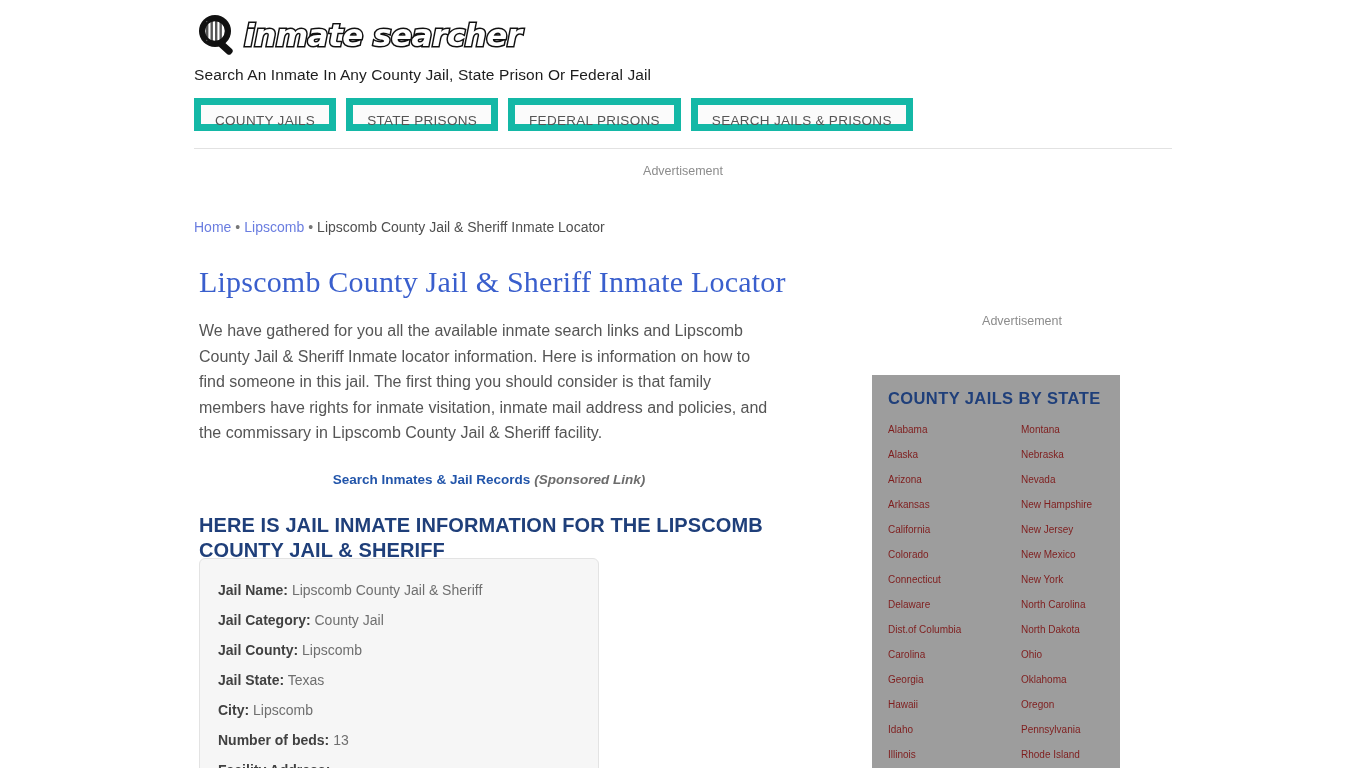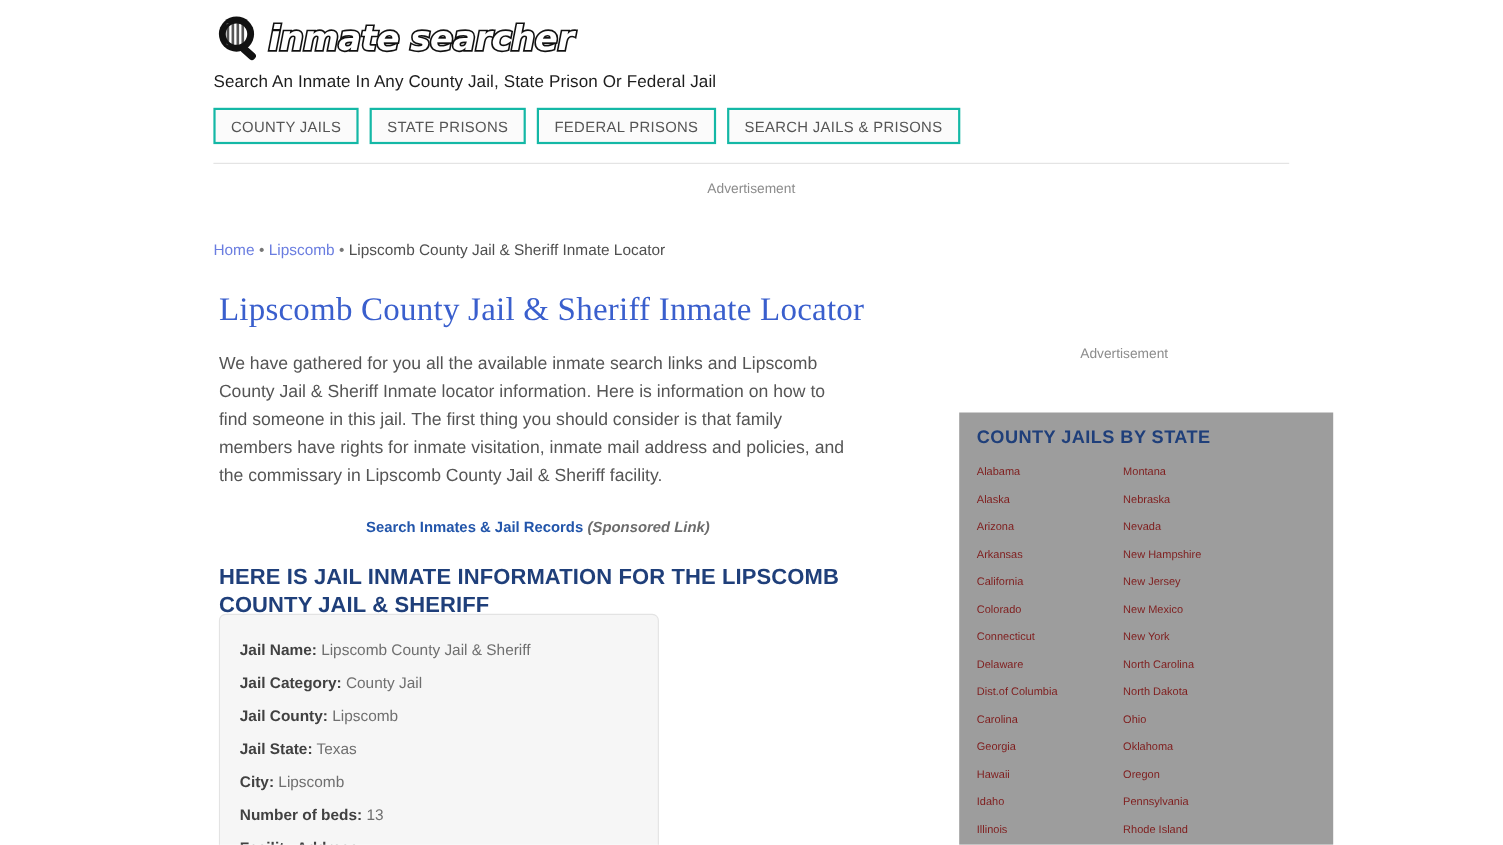--- a/index.html
+++ b/index.html
@@ -61,21 +61,21 @@
 
   
   .nav {
     position: absolute;
     left: 194px;
     top: 98px;
     display: flex;
     gap: 10px;
   }
   .nav-btn {
-    border: 2px solid #14b8a6;
+    border: 7px solid #14b8a6;
     background: #fbfbfb;
     color: #555555;
     font-size: 13.5px;
     letter-spacing: 0.3px;
     padding: 8px 14px 9px 14px;
     height: 33px;
     line-height: 15px;
     white-space: nowrap;
     cursor: pointer;
     font-family: "Liberation Sans", sans-serif;
@@ -199,21 +199,21 @@
   .info-row b {
     color: #414141;
     font-weight: bold;
   }
 
   
   .sidebar {
     position: absolute;
     left: 872px;
     top: 375px;
-    width: 340px;
+    width: 248px;
     height: 393px;
     background: #9d9d9d;
     padding: 14px 16px 0 16px;
     overflow: hidden;
   }
   .sidebar-title {
     font-size: 16.5px;
     font-weight: bold;
     color: #1f3f7a;
     letter-spacing: 0.4px;

